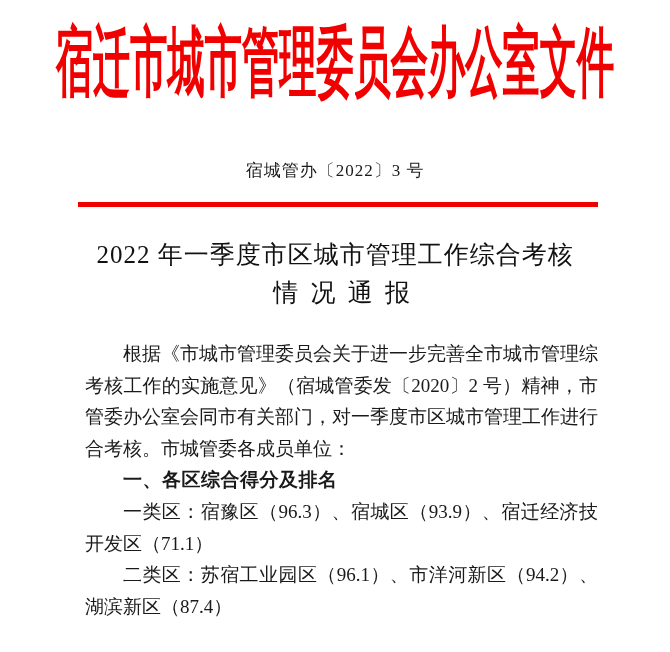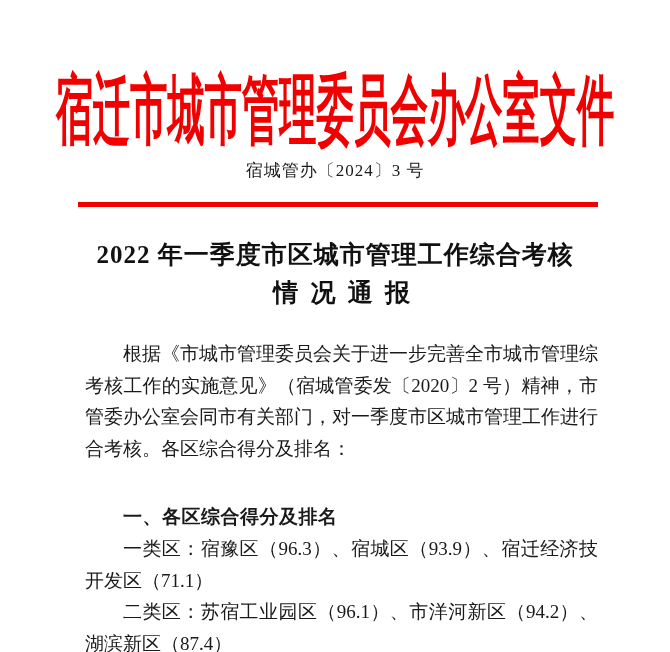--- a/index.html
+++ b/index.html
@@ -23,21 +23,20 @@
   .org-title {
     position: absolute;
     top: 22px;
     left: 0;
     width: 670px;
     height: 80px;
     display: flex;
     justify-content: center;
     align-items: center;
     overflow: visible;
-    margin-top: 48px;
   }
   .org-title-text {
     display: inline-block;
     white-space: nowrap;
     font-size: 76px;
     line-height: 80px;
     font-weight: bold;
     color: var(--red);
     transform: scaleX(0.49);
     transform-origin: center center;
@@ -67,21 +66,21 @@
     background: var(--red);
   }
 
   
   .doc-title {
     position: absolute;
     top: 236px;
     left: 0;
     width: 670px;
     text-align: center;
-    font-weight: bold;
+    font-weight: normal;
     color: #111111;
   }
   .doc-title .t1 {
     font-size: 25px;
     line-height: 38px;
     letter-spacing: 1px;
     white-space: nowrap;
   }
   .doc-title .t2 {
     font-size: 25px;
@@ -108,46 +107,45 @@
     text-align-last: justify;
     overflow: hidden;
     height: 31.6px;
   }
   .bl.indent { text-indent: 2em; }
   .bl.hei {
     font-family: "Liberation Sans", "DejaVu Sans", sans-serif;
     font-weight: bold;
     font-size: 19px;
     letter-spacing: 0.5px;
-    margin-top: 37px;
   }
 </style>
 </head>
 <body>
 
 <div class="page">
 
   <div class="org-title">
     <span class="org-title-text">宿迁市城市管理委员会办公室文件</span>
   </div>
 
-  <div class="doc-number">宿城管办〔2024〕3 号</div>
+  <div class="doc-number">宿城管办〔2022〕3 号</div>
 
   <div class="red-rule"></div>
 
   <div class="doc-title">
     <div class="t1">2022 年一季度市区城市管理工作综合考核</div>
     <div class="t2">情 况 通 报</div>
   </div>
 
   <div class="doc-body">
     <div class="bl indent full">根据《市城市管理委员会关于进一步完善全市城市管理综合</div>
     <div class="bl full">考核工作的实施意见》（宿城管委发〔2020〕2 号）精神，市城</div>
     <div class="bl full">管委办公室会同市有关部门，对一季度市区城市管理工作进行综</div>
-    <div class="bl">合考核。各区综合得分及排名：</div>
+    <div class="bl">合考核。市城管委各成员单位：</div>
     <div class="bl indent hei">一、各区综合得分及排名</div>
     <div class="bl indent full">一类区：宿豫区（96.3）、宿城区（93.9）、宿迁经济技术</div>
     <div class="bl">开发区（71.1）</div>
     <div class="bl indent full">二类区：苏宿工业园区（96.1）、市洋河新区（94.2）、市</div>
     <div class="bl">湖滨新区（87.4）</div>
   </div>
 
 </div>
 
 </body></html>

